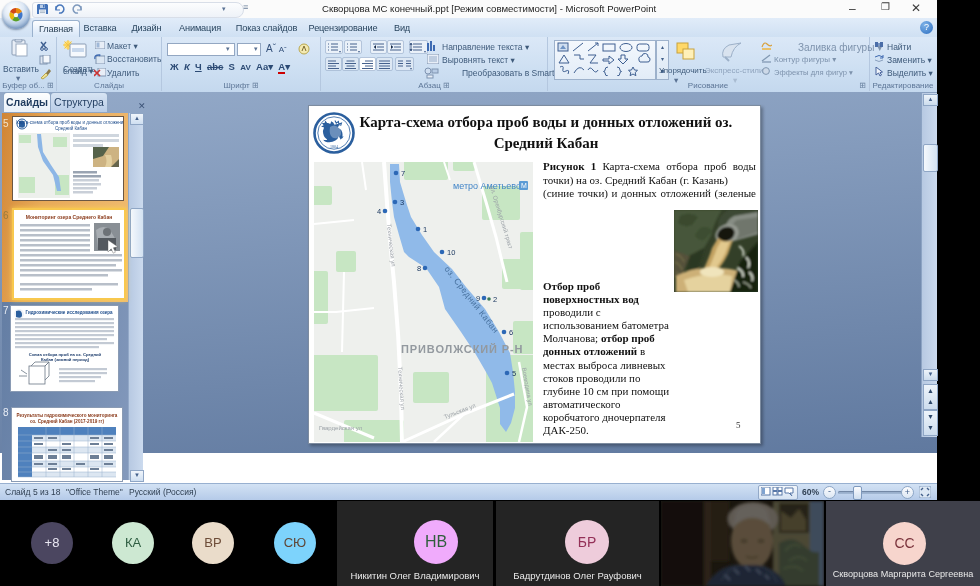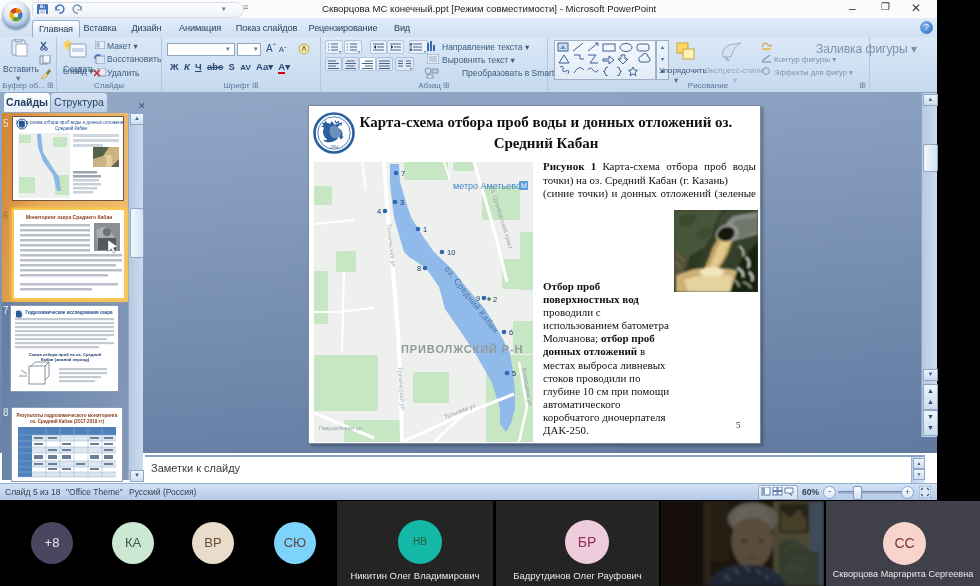--- a/index.html
+++ b/index.html
@@ -237,33 +237,51 @@
       <svg class="ric" style="left:172px;top:4px;" width="26" height="22" viewBox="0 0 26 22">
           <path d="M4 16 Q2 8 10 4 L22 2 Q14 6 12 16 Z" fill="#d9e3ef" stroke="#9cb0c8"></path>
           <path d="M6 16 l4 4" stroke="#9cb0c8" stroke-width="2"></path>
         </svg>
       <div class="rtext" style="left:158px;top:29px;color:#8fa3bd;font-size:8px;">Экспресс-стили</div>
       <div class="rtext" style="left:186px;top:38px;color:#a9bbd1;">▾</div>
       <svg class="ric" style="left:214px;top:4px;" width="11" height="9" viewBox="0 0 11 9">
           <path d="M1 6 Q3 0 6 3 T11 4" fill="none" stroke="#d8a03c" stroke-width="1.2"></path>
           <rect x="1" y="7" width="9" height="2" fill="#e8c06a"></rect>
         </svg>
-      <div class="rtext" style="left:227px;top:5px;color:#7d92ac;font-size:12px;padding-left:42px;">Заливка фигуры ▾</div>
+      <div class="rtext" style="left:209px;top:5px;color:#7d92ac;font-size:10px;padding-left:42px;">Заливка фигуры ▾</div>
       <svg class="ric" style="left:214px;top:17px;" width="11" height="9" viewBox="0 0 11 9">
           <path d="M1 7 L9 1" stroke="#8198b2" stroke-width="1.3"></path>
           <rect x="1" y="7" width="9" height="2" fill="#9eb2ca"></rect>
         </svg>
       <div class="rtext" style="left:227px;top:18px;color:#7d92ac;font-size:8px;">Контур фигуры ▾</div>
       <svg class="ric" style="left:214px;top:30px;" width="11" height="9" viewBox="0 0 11 9">
           <circle cx="5" cy="4" r="3.4" fill="#cdd9e8" stroke="#8198b2"></circle>
         </svg>
       <div class="rtext" style="left:227px;top:31px;color:#7d92ac;font-size:7.6px;">Эффекты для фигур ▾</div>
       <div class="grplabel">Рисование <span style="position:absolute;right:3px;color:#68809f;">⊞</span></div>
     </div>
 
+    <div class="grp" style="left:870px;width:66px;border-right:none;">
+      <svg class="ric" style="left:4px;top:4px;" width="10" height="9" viewBox="0 0 10 9">
+          <path d="M1 1 h3 v5 h-3 z M6 1 h3 v5 h-3 z" fill="#4a6da8"></path>
+          <path d="M4 2 h2 v3 h-2 z" fill="#7a97c4"></path>
+        </svg>
+      <div class="rtext" style="left:17px;top:5px;">Найти</div>
+      <svg class="ric" style="left:4px;top:17px;" width="10" height="9" viewBox="0 0 10 9">
+          <path d="M1 3 Q5 0 9 3" fill="none" stroke="#3e69b0"></path>
+          <path d="M9 1 v3 h-3" fill="none" stroke="#3e69b0"></path>
+          <path d="M9 6 Q5 9 1 6" fill="none" stroke="#8aa0be"></path>
+        </svg>
+      <div class="rtext" style="left:17px;top:18px;">Заменить ▾</div>
+      <svg class="ric" style="left:4px;top:30px;" width="10" height="10" viewBox="0 0 10 10">
+          <path d="M2 0 L2 8 L4.5 6 L6 9 L7.5 8 L6 5.5 L8.5 5 Z" fill="#f0f4fa" stroke="#44609a"></path>
+        </svg>
+      <div class="rtext" style="left:17px;top:31px;">Выделить ▾</div>
+      <div class="grplabel">Редактирование</div>
+    </div>
   </div>
   <div id="work">
 
     <div class="ptab" style="left:3px;width:46px;background:linear-gradient(#fdfefe,#e8f0f9);font-weight:bold;">Слайды</div>
     <div class="ptab" style="left:50px;width:56px;background:linear-gradient(#d7e4f3,#b9cde7);">Структура</div>
     <div style="position:absolute;left:138px;top:9px;font-size:9px;color:#3c5377;">✕</div>
 
     <div style="position:absolute;left:2px;top:21px;width:126px;height:189px;background:linear-gradient(100deg,#cf8434 0%,#e8a959 35%,#f0bc73 100%);"></div>
     <div style="position:absolute;left:2px;top:210px;width:126px;height:178px;background:linear-gradient(100deg,#647ea4,#8399bc);"></div>
 
@@ -537,27 +555,20 @@
         <path d="M69 72 q6 2 8 6 M60 70 q5 3 5 7" stroke="#98a08e" stroke-width="1.8" fill="none"></path>
         </g>
       </svg>
 
       <div style="position:absolute;left:234px;top:174px;width:170px;font-family:Liberation Serif, serif;font-size:11px;line-height:13.1px;color:#111;">
         <b>Отбор проб<br>поверхностных вод</b><br>проводили с<br>использованием батометра<br>Молчанова; <b>отбор проб<br>донных отложений</b> в<br>местах выброса ливневых<br>стоков проводили по<br>глубине 10 см при помощи<br>автоматического<br>коробчатого дночерпателя<br>ДАК-250.
       </div>
       <div style="position:absolute;left:427px;top:314px;font-family:'Liberation Serif',serif;font-size:9px;color:#333;">5</div>
     </div>
   </div>
-  <div id="notes">
-      <span>Заметки к слайду</span>
-    <div style="position:absolute;right:0;top:0;width:13px;height:26px;background:linear-gradient(90deg,#c3d4ea,#d8e5f3);border-left:1px solid #9db2d0;">
-      <div style="position:absolute;left:1px;top:1px;width:10px;height:9px;background:linear-gradient(#f0f5fb,#cfdff1);border:1px solid #8fa6c5;font-size:5px;color:#44618c;text-align:center;line-height:8px;">▲</div>
-      <div style="position:absolute;left:1px;top:12px;width:10px;height:9px;background:linear-gradient(#f0f5fb,#cfdff1);border:1px solid #8fa6c5;font-size:5px;color:#44618c;text-align:center;line-height:8px;">▼</div>
-    </div>
-    </div>
   <div id="status">
     <div style="position:absolute;left:5px;top:3px;">Слайд 5 из 18</div>
     <div style="position:absolute;left:66px;top:3px;">"Office Theme"</div>
     <div style="position:absolute;left:129px;top:3px;">Русский (Россия)</div>
     <div style="position:absolute;left:758px;top:1px;width:38px;height:13px;background:linear-gradient(#f2f6fb,#d6e3f2);border:1px solid #93a9c8;border-radius:2px;"></div>
     <svg style="position:absolute;left:761px;top:3px;" width="33" height="10" viewBox="0 0 33 10">
         <rect x="0" y="0" width="9" height="8" fill="#fff" stroke="#5878a8"></rect>
         <rect x="1" y="1" width="3" height="6" fill="#7fa3d0"></rect>
         <g fill="#fff" stroke="#5878a8">
           <rect x="12" y="0" width="4" height="3.5"></rect>
@@ -577,21 +588,21 @@
         <path d="M2 4 L4 2 M8 2 L10 4 M10 8 L8 10 M4 10 L2 8" stroke="#44618c" stroke-width="1.4"></path>
       </svg>
   </div>
 </div>
 <div id="strip">
   <div class="avatar" style="left:31px;top:22px;width:42px;height:42px;background:#4b4660;color:#e9e7f2;font-size:13px;line-height:42px;">+8</div>
   <div class="avatar" style="left:112px;top:22px;width:42px;height:42px;background:#cde8d2;color:#2f5e42;font-size:13px;line-height:42px;">КА</div>
   <div class="avatar" style="left:192px;top:22px;width:42px;height:42px;background:#eadcca;color:#6d4c38;font-size:13px;line-height:42px;">ВР</div>
   <div class="avatar" style="left:274px;top:22px;width:42px;height:42px;background:#7dd3fc;color:#5f4636;font-size:13px;line-height:42px;">СЮ</div>
   <div class="tile" style="left:337px;width:156px;">
-    <div class="avatar" style="left:61px;top:19px;width:44px;height:44px;background:#14b8a6;color:#2f5e3d;font-size:10px;line-height:44px;">НВ</div>
+    <div class="avatar" style="left:77px;top:19px;width:44px;height:44px;background:#f0abfc;color:#2f5e3d;font-size:16px;line-height:44px;">НВ</div>
     <div class="pname" style="left:0;top:69px;width:156px;font-size:9.5px;">Никитин Олег Владимирович</div>
   </div>
   <div class="tile" style="left:496px;width:163px;">
     <div class="avatar" style="left:69px;top:19px;width:44px;height:44px;background:#eeccdb;color:#943158;font-size:14px;line-height:44px;">БР</div>
     <div class="pname" style="left:0;top:69px;width:163px;font-size:9.5px;">Бадрутдинов Олег Рауфович</div>
   </div>
   <div class="tile" style="left:661px;width:163px;overflow:hidden;">
     <svg width="163" height="85" viewBox="0 0 163 85">
       <defs>
           <filter id="vb" x="-10%" y="-10%" width="120%" height="120%">

